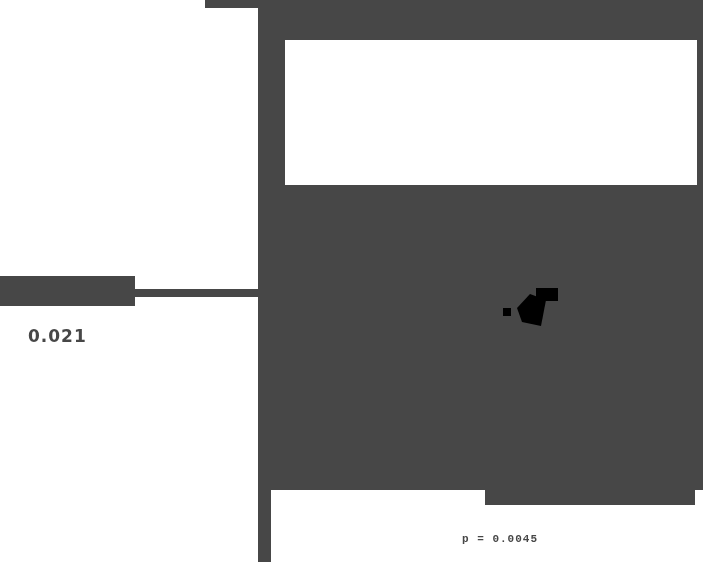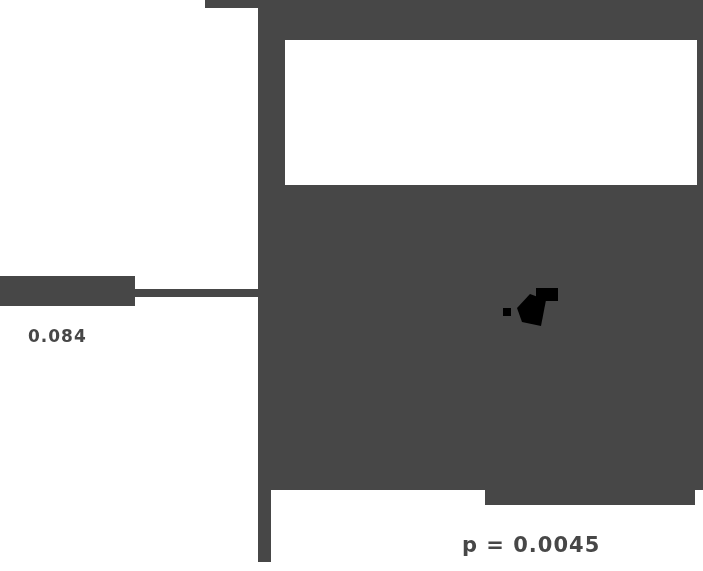--- a/index.html
+++ b/index.html
@@ -35,34 +35,34 @@
 
   
   .center-icon{left:500px;top:286px;width:62px;height:42px;z-index:3;}
   .center-icon svg{display:block;width:62px;height:42px;}
   .center-icon .glyph-fill{fill:var(--color-glyph,#000000);}
 
   
   .caption{
     left:462px;top:533px;width:140px;z-index:4;
     color:var(--color-text,#474747);
-    font-size:21px;font-weight:600;letter-spacing:1px;
+    font-size:11px;font-weight:600;letter-spacing:1px;font-family:Liberation Mono, monospace;
   }
 </style>
 </head>
 <body>
 
 <div class="screen">
 
   <div class="abs dark top-connector"></div>
   <div class="abs dark trunk"></div>
   <div class="abs dark branch"></div>
 
   <div class="abs dark node-box"></div>
-  <div class="abs node-label">0.084</div>
+  <div class="abs node-label">0.021</div>
 
   <div class="abs dark main-panel"></div>
   <div class="abs white inner-panel"></div>
   <div class="abs white cutout-bottom-left"></div>
   <div class="abs white cutout-bottom-right"></div>
 
   <div class="abs center-icon">
     <svg viewBox="0 0 62 42" xmlns="http://www.w3.org/2000/svg" aria-hidden="true">
       <rect class="glyph-fill" x="3" y="22" width="8" height="8"></rect>
       <rect class="glyph-fill" x="36" y="2" width="22" height="13"></rect>

